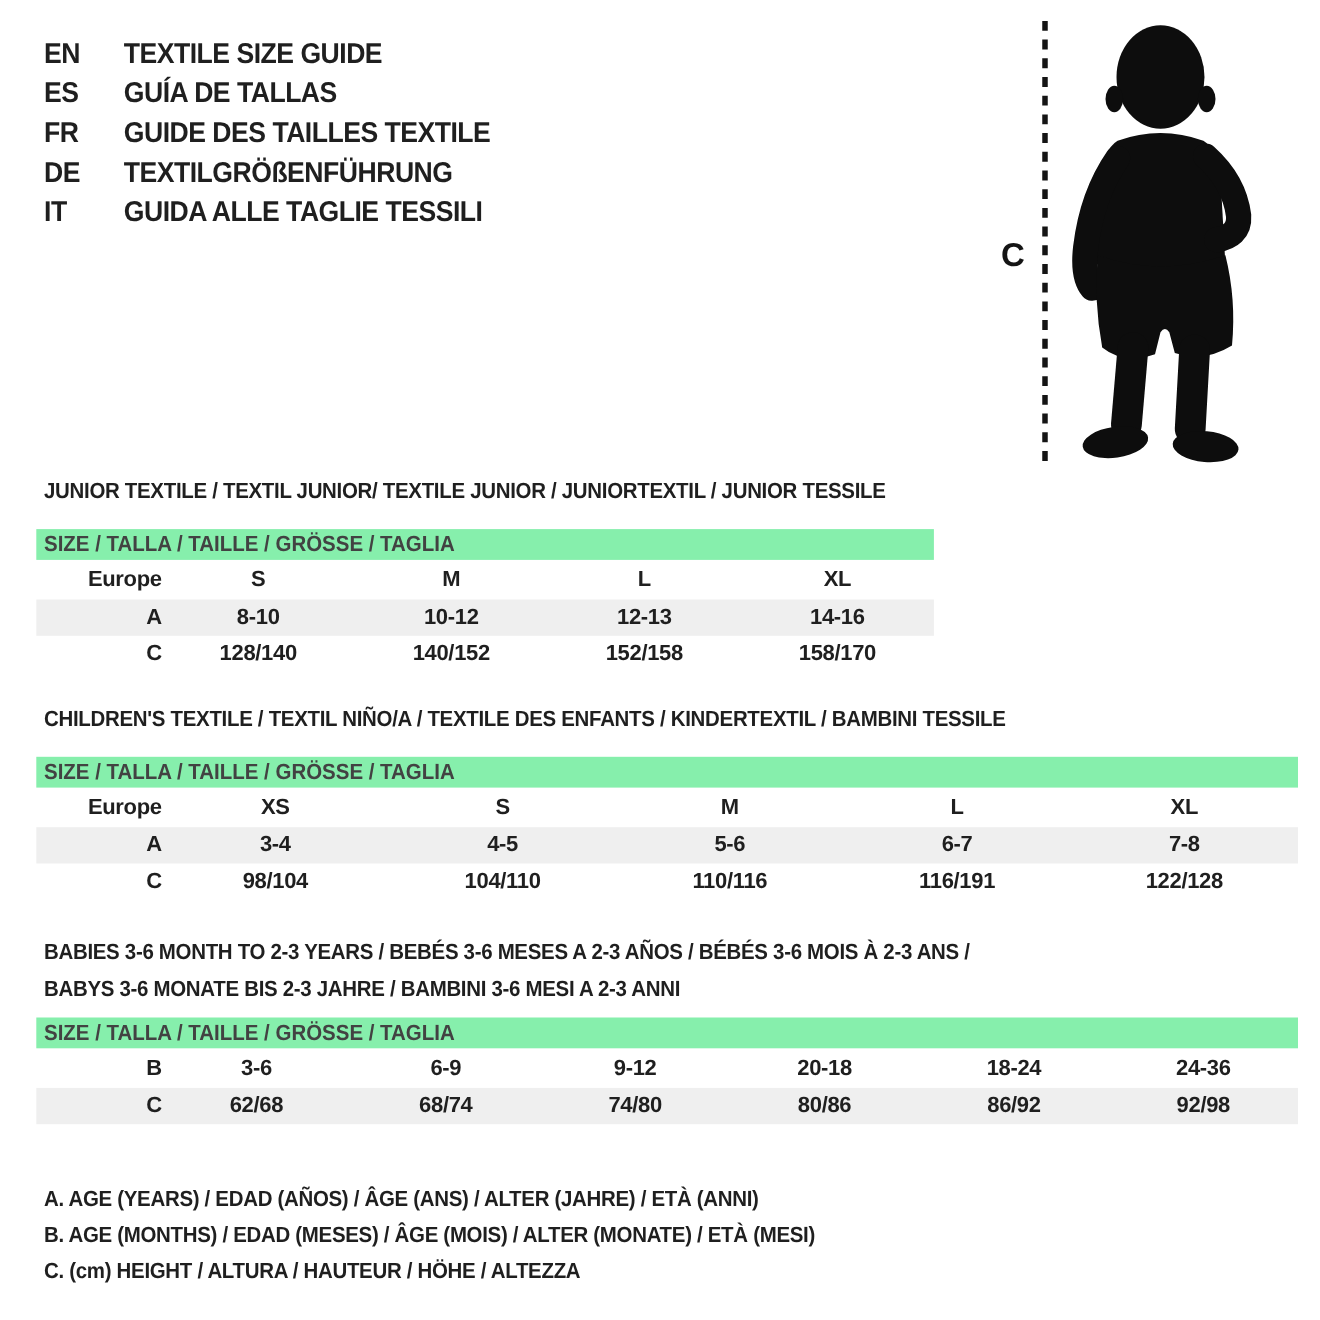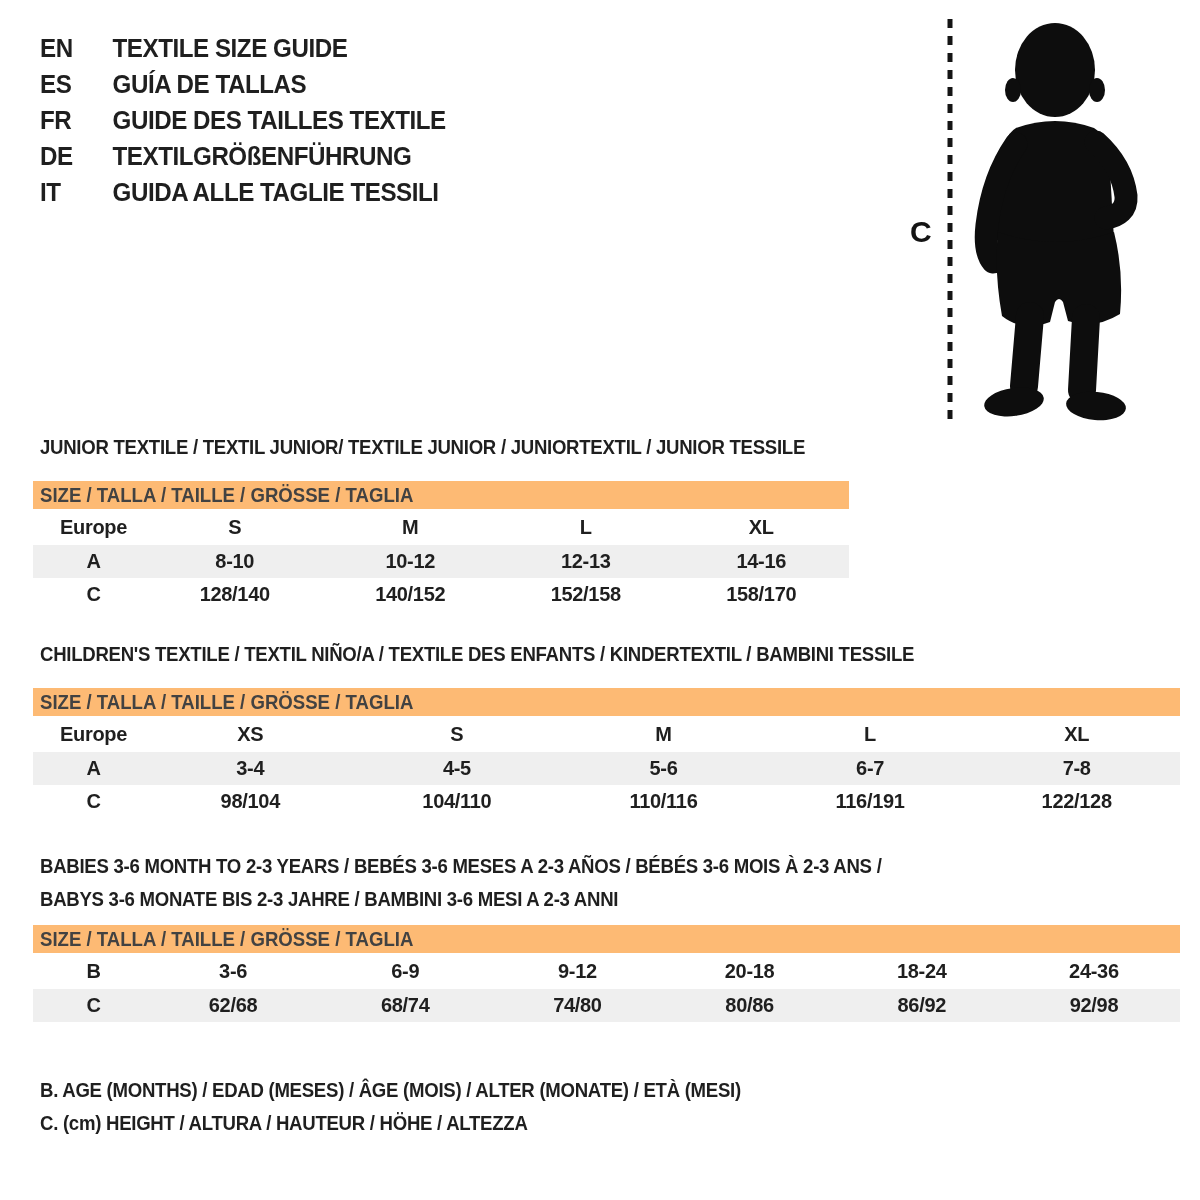--- a/index.html
+++ b/index.html
@@ -24,27 +24,27 @@
   .figure svg{display:block;}
 
   
   .sec-title{position:absolute;left:40px;font-size:20px;font-weight:bold;letter-spacing:-.3px;line-height:22px;}
   .sec-title.two-line{line-height:33px;}
 
   
   .table{position:absolute;left:33px;}
   .w-narrow{width:816px;}
   .w-wide{width:1147px;}
-  .size-bar{height:28px;background:#fdba74;line-height:28px;padding-left:7px;
+  .size-bar{height:28px;background:#86efac;line-height:28px;padding-left:7px;
     font-size:20px;font-weight:bold;color:#424242;}
   .trow{display:flex;align-items:center;height:33px;font-size:20px;font-weight:bold;letter-spacing:-.3px;}
   .trow.r-first{height:36px;}
   .trow.shaded{background:#efefef;}
   .cell{flex:1;text-align:center;}
-  .cell.label{flex:0 0 107px;text-align:center;padding-left:7px;}
+  .cell.label{flex:0 0 107px;text-align:right;padding-left:7px;}
 
   
   .legend{position:absolute;left:40px;top:1074px;}
   .legend-line{height:33px;font-size:20px;font-weight:bold;letter-spacing:-.3px;display:flex;align-items:center;}
 </style>
 </head>
 <body>
 
 <div class="page">
 
@@ -187,20 +187,23 @@
       <div class="cell">68/74</div>
       <div class="cell">74/80</div>
       <div class="cell">80/86</div>
       <div class="cell">86/92</div>
       <div class="cell">92/98</div>
     </div>
   </div>
 
   <div class="legend">
     <div class="legend-line">
+      <span class="cond">A. AGE (YEARS) / EDAD (AÑOS) / ÂGE (ANS) / ALTER (JAHRE) / ETÀ (ANNI)</span>
+    </div>
+    <div class="legend-line">
       <span class="cond">B. AGE (MONTHS) / EDAD (MESES) / ÂGE (MOIS) / ALTER (MONATE) / ETÀ (MESI)</span>
     </div>
     <div class="legend-line">
       <span class="cond">C. (cm) HEIGHT / ALTURA / HAUTEUR / HÖHE / ALTEZZA</span>
     </div>
   </div>
 
 </div>
 
 </body></html>

